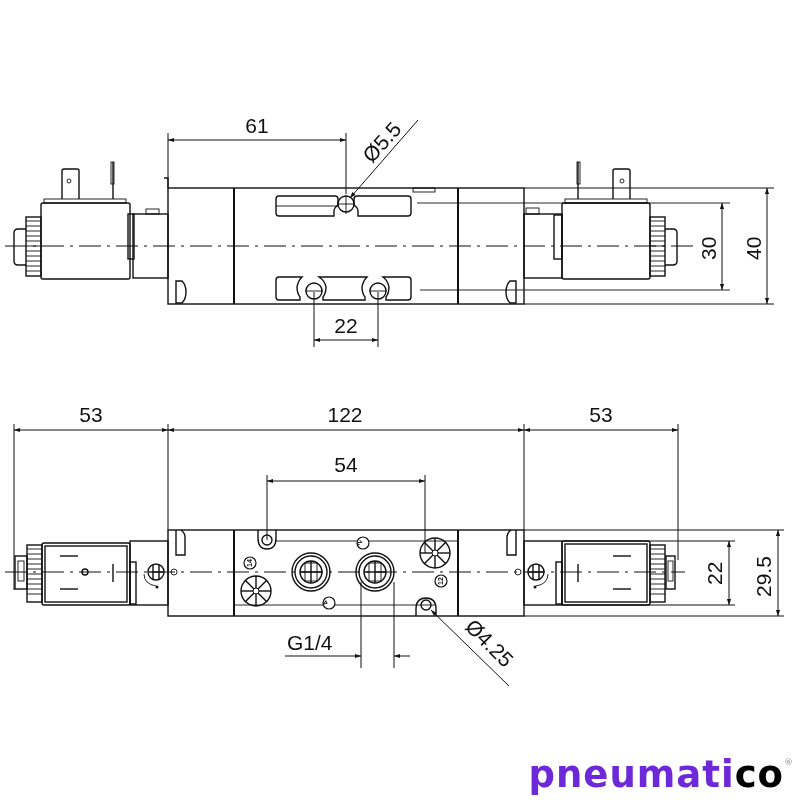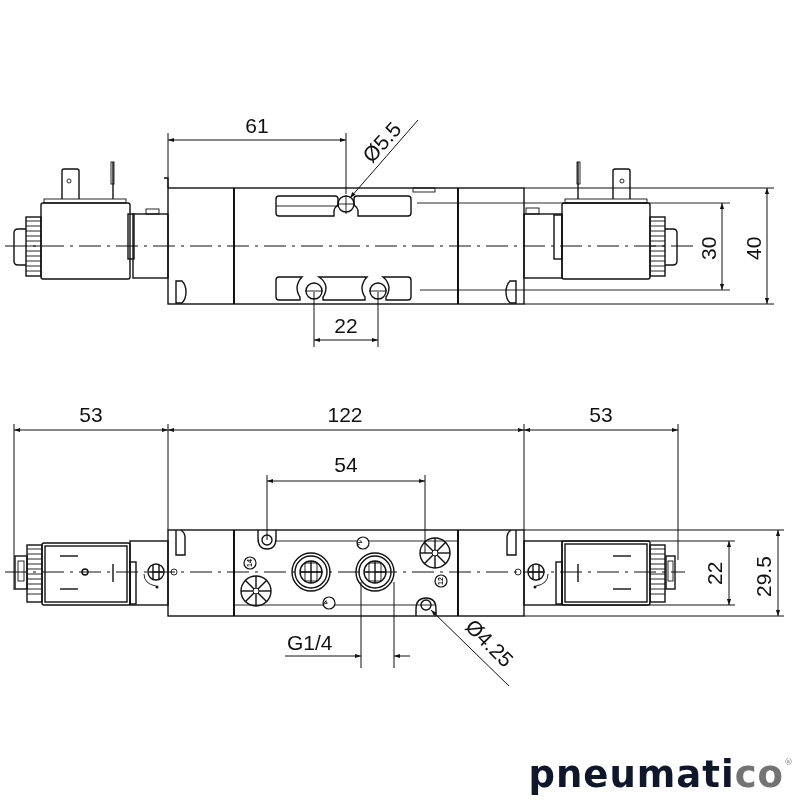--- a/index.html
+++ b/index.html
@@ -6,22 +6,22 @@
   body { width: 800px; height: 800px; overflow: hidden; position: relative; font-family: "Liberation Sans", sans-serif; }
   svg { position: absolute; left: 0; top: 0; }
   .ln { stroke: #111; stroke-width: 1.4; fill: none; }
   .thin { stroke: #111; stroke-width: 0.9; fill: none; }
   .thick { stroke: #111; stroke-width: 2; fill: none; }
   .cl { stroke: #111; stroke-width: 1; fill: none; stroke-dasharray: 22 6 3 6; }
   .dim { stroke: #111; stroke-width: 1; fill: none; }
   .dimtxt { font-family: "Liberation Sans", sans-serif; font-size: 21px; fill: #111; }
   .lbl { font-family: "Liberation Sans", sans-serif; font-size: 7px; fill: #111; font-weight: bold; }
   .logo { position: absolute; right: 6px; bottom: 4px; font-family: "DejaVu Sans", sans-serif; font-weight: bold; font-size: 37px; letter-spacing: 1px; }
-  .logo .pink { color: #0f172a; }
-  .logo .grey { color: #737373; }
+  .logo .pink { color: #6d28d9; }
+  .logo .grey { color: #000000; }
   .logo sup { font-size: 9px; color: #a8a8a8; vertical-align: top; position: relative; top: 4px; }
 </style>
 </head>
 <body>
 
 <svg width="800" height="800" viewBox="0 0 800 800">
   <defs>
     <marker id="arr" viewBox="0 0 10 10" refX="10" refY="5" markerWidth="10" markerHeight="6" orient="auto-start-reverse" markerUnits="userSpaceOnUse">
       <path d="M0,1.5 L10,5 L0,8.5 z" fill="#111"></path>
     </marker>

